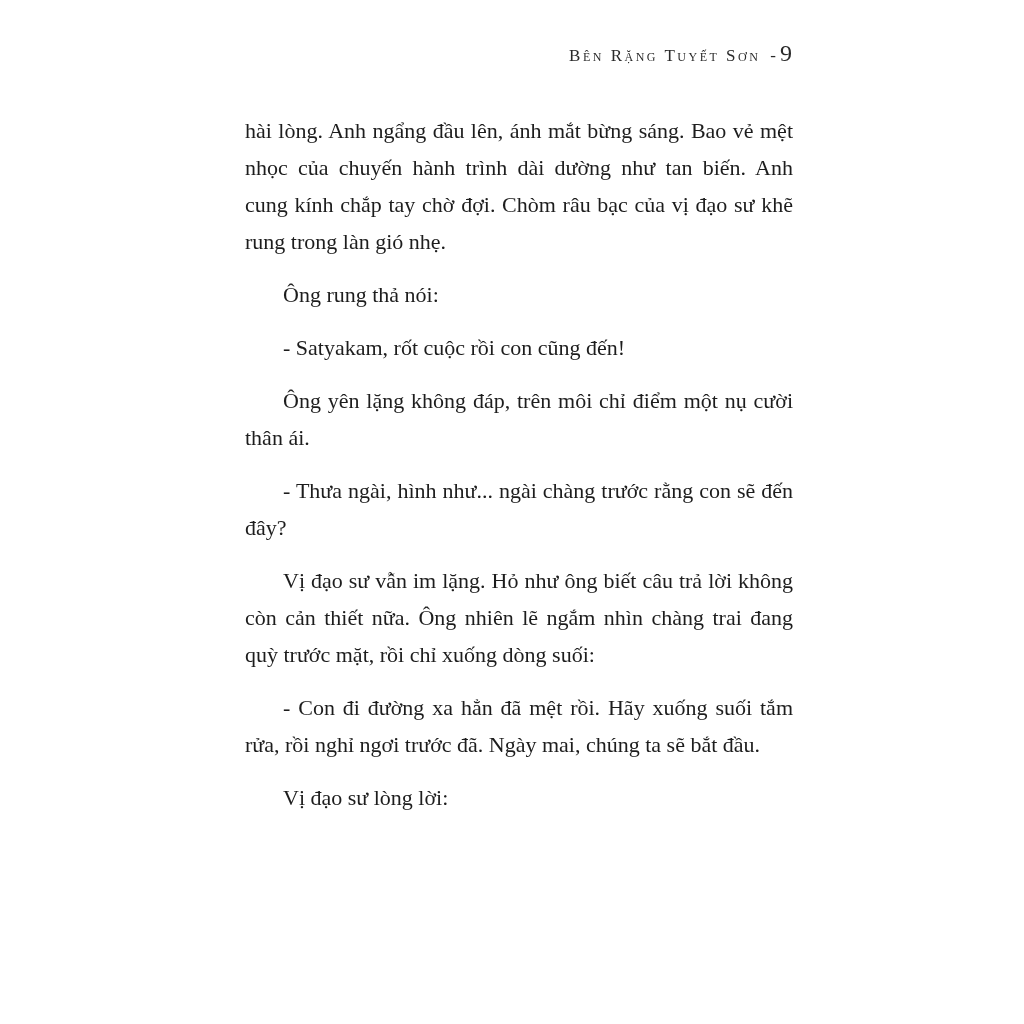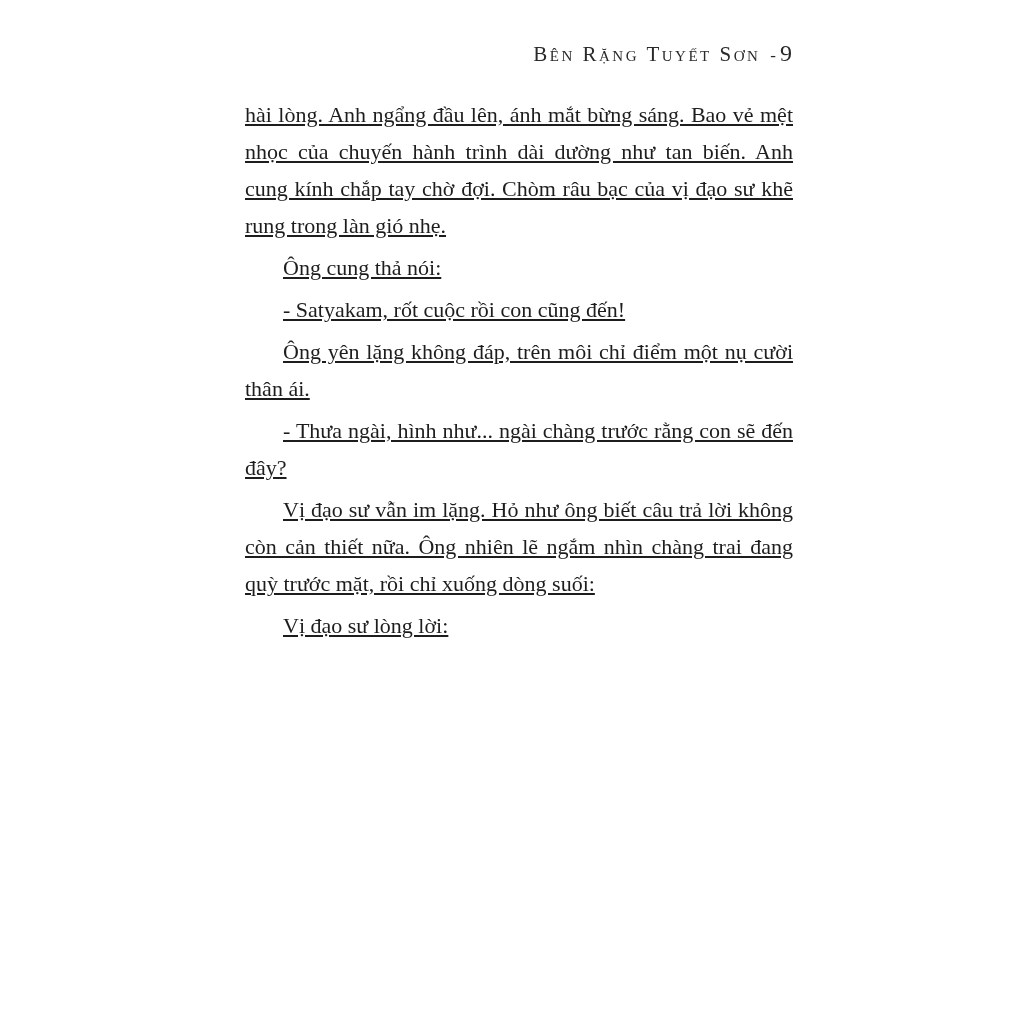--- a/index.html
+++ b/index.html
@@ -19,60 +19,60 @@
   .running-header {
     position: absolute;
     top: 40px;
     right: 232px;
     text-align: right;
     white-space: nowrap;
     color: #2a2a2a;
   }
   .running-title {
     font-variant: small-caps;
-    font-size: 21px;
+    font-size: 17px;
     letter-spacing: 2.5px;
   }
   .header-sep {
     font-size: 17px;
     margin: 0 4px 0 10px;
   }
   .page-number {
     font-size: 24px;
   }
   .text-block {
     position: absolute;
     top: 96px;
     left: 245px;
     width: 548px;
     font-size: 22px;
     line-height: 37px;
     text-align: justify;
   }
   .para {
-    margin: 0 0 5px 0;
+    margin: 16px 0 5px 0;
     text-indent: 38px;
-    text-decoration: underline;
   }
   .para.no-indent {
     text-indent: 0;
   }
 </style>
 </head>
 <body>
 
 <div class="page">
 
   <div class="running-header">
     <span class="running-title">Bên Rặng Tuyết Sơn</span><span class="header-sep">-</span><span class="page-number">9</span>
   </div>
 
   <div class="text-block">
     <p class="para no-indent">hài lòng. Anh ngẩng đầu lên, ánh mắt bừng sáng. Bao vẻ mệt nhọc của chuyến hành trình dài dường như tan biến. Anh cung kính chắp tay chờ đợi. Chòm râu bạc của vị đạo sư khẽ rung trong làn gió nhẹ.</p>
-    <p class="para">Ông cung thả nói:</p>
+    <p class="para">Ông rung thả nói:</p>
     <p class="para">- Satyakam, rốt cuộc rồi con cũng đến!</p>
     <p class="para">Ông yên lặng không đáp, trên môi chỉ điểm một nụ cười thân ái.</p>
     <p class="para">- Thưa ngài, hình như... ngài chàng trước rằng con sẽ đến đây?</p>
     <p class="para">Vị đạo sư vẫn im lặng. Hỏ như ông biết câu trả lời không còn cản thiết nữa. Ông nhiên lẽ ngắm nhìn chàng trai đang quỳ trước mặt, rồi chỉ xuống dòng suối:</p>
+    <p class="para">- Con đi đường xa hẳn đã mệt rồi. Hãy xuống suối tắm rửa, rồi nghỉ ngơi trước đã. Ngày mai, chúng ta sẽ bắt đầu.</p>
     <p class="para">Vị đạo sư lòng lời:</p>
   </div>
 
 </div>
 
 </body></html>

